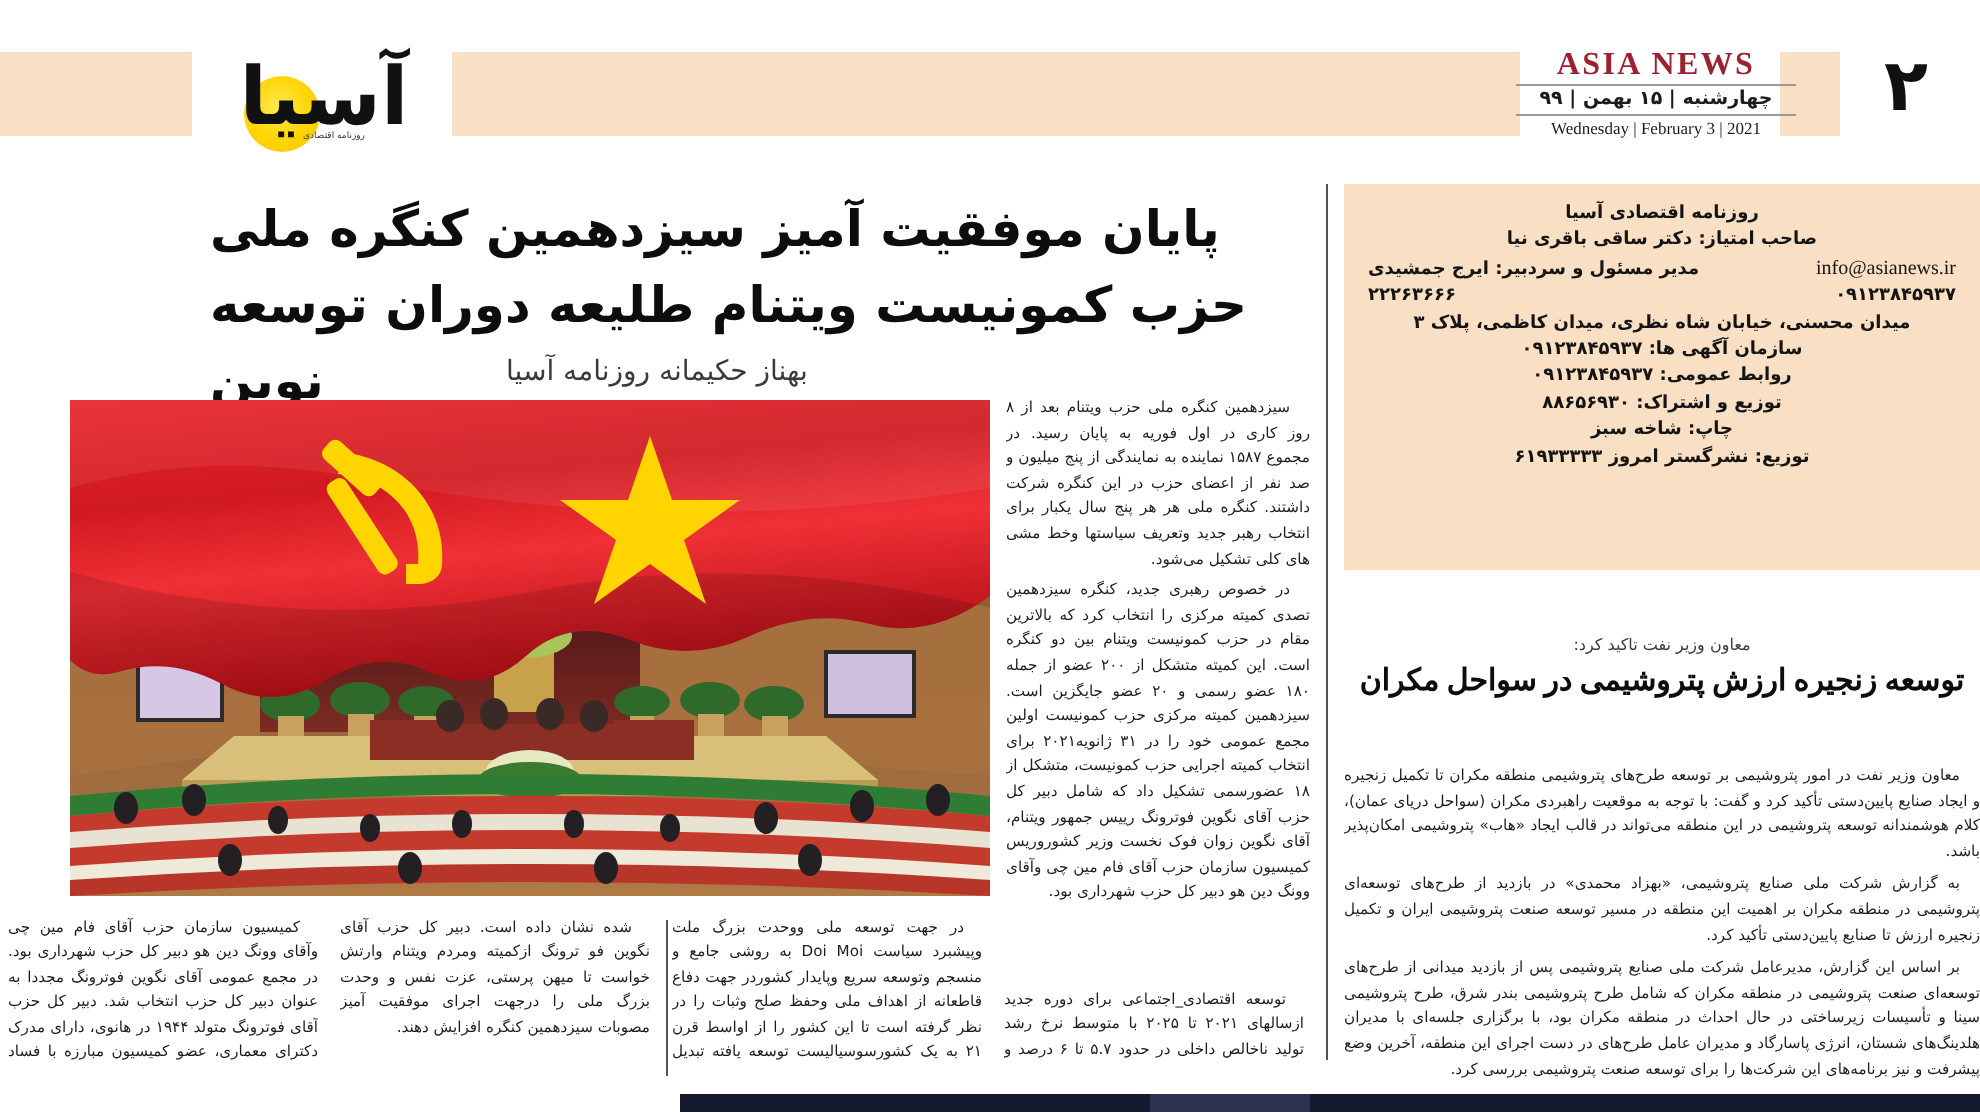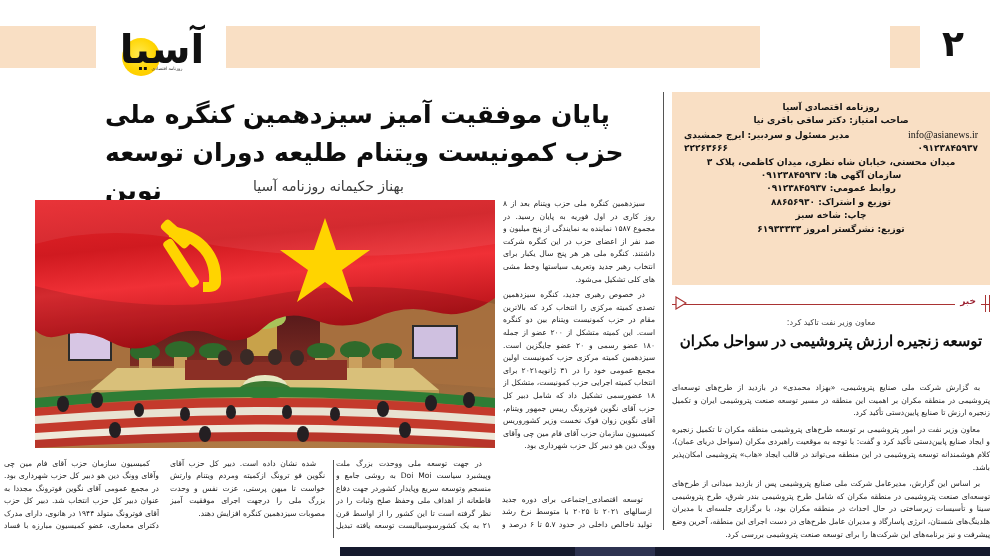--- a/index.html
+++ b/index.html
@@ -369,20 +369,25 @@
     <div class="mast-gap-logo"></div>
     <div class="mast-gap-title"></div>
     <div class="mast-gap-pageno"></div>
 
     <div class="logo-wrap">
       <div class="logo-sun"></div>
       <div class="logo-text">آسیا</div>
       <div class="logo-sub">روزنامه اقتصادی</div>
     </div>
 
+    <div class="brand">
+      <div class="brand-name">ASIA NEWS</div>
+      <div class="brand-date-fa">چهارشنبه | ۱۵ بهمن | ۹۹</div>
+      <div class="brand-date-en">Wednesday | February 3 | 2021</div>
+    </div>
 
     <div class="page-no">۲</div>
   </div>
 
   <div class="content">
 
     <div class="v-divider"></div>
     <div class="v-divider-2"></div>
 
     <div class="lead">
@@ -536,36 +541,27 @@
           <span>۰۹۱۲۳۸۴۵۹۳۷</span>
         </div>
         <div class="line">میدان محسنی، خیابان شاه نظری، میدان کاظمی، پلاک ۳</div>
         <div class="line">سازمان آگهی ها: ۰۹۱۲۳۸۴۵۹۳۷</div>
         <div class="line">روابط عمومی: ۰۹۱۲۳۸۴۵۹۳۷</div>
         <div class="line">توزیع و اشتراک: ۸۸۶۵۶۹۳۰</div>
         <div class="line">چاپ: شاخه سبز</div>
         <div class="line">توزیع: نشرگستر امروز ۶۱۹۳۳۳۳۳</div>
       </div>
 
-      <div class="sec-head">
-        <div class="sec-rule"></div>
-        <div class="sec-rule-cap-r"></div>
-        <div class="sec-rule-cap-r2"></div>
-        <div class="sec-label">خبر</div>
-        <svg class="sec-tri-outline" viewBox="0 0 12 14">
-          <polygon points="1,1 11,7 1,13" fill="#ffffff" stroke="#a33" stroke-width="1.2"></polygon>
-        </svg>
-      </div>
 
       <div class="rail-kicker">معاون وزیر نفت تاکید کرد:</div>
       <div class="rail-headline">توسعه زنجیره ارزش پتروشیمی در سواحل مکران</div>
 
       <div class="rail-body">
+        <p>معاون وزیر نفت در امور پتروشیمی بر توسعه طرح‌های پتروشیمی منطقه مکران تا تکمیل زنجیره و ایجاد صنایع پایین‌دستی تأکید کرد و گفت: با توجه به موقعیت راهبردی مکران (سواحل دریای عمان)، کلام هوشمندانه توسعه پتروشیمی در این منطقه می‌تواند در قالب ایجاد «هاب» پتروشیمی امکان‌پذیر باشد.</p>
         <p>به گزارش شرکت ملی صنایع پتروشیمی، «بهزاد محمدی» در بازدید از طرح‌های توسعه‌ای پتروشیمی در منطقه مکران بر اهمیت این منطقه در مسیر توسعه صنعت پتروشیمی ایران و تکمیل زنجیره ارزش تا صنایع پایین‌دستی تأکید کرد.</p>
-        <p>معاون وزیر نفت در امور پتروشیمی بر توسعه طرح‌های پتروشیمی منطقه مکران تا تکمیل زنجیره و ایجاد صنایع پایین‌دستی تأکید کرد و گفت: با توجه به موقعیت راهبردی مکران (سواحل دریای عمان)، کلام هوشمندانه توسعه پتروشیمی در این منطقه می‌تواند در قالب ایجاد «هاب» پتروشیمی امکان‌پذیر باشد.</p>
         <p>بر اساس این گزارش، مدیرعامل شرکت ملی صنایع پتروشیمی پس از بازدید میدانی از طرح‌های توسعه‌ای صنعت پتروشیمی در منطقه مکران که شامل طرح پتروشیمی بندر شرق، طرح پتروشیمی سینا و تأسیسات زیرساختی در حال احداث در منطقه مکران بود، با برگزاری جلسه‌ای با مدیران هلدینگ‌های شستان، انرژی پاسارگاد و مدیران عامل طرح‌های در دست اجرای این منطقه، آخرین وضع پیشرفت و نیز برنامه‌های این شرکت‌ها را برای توسعه صنعت پتروشیمی بررسی کرد.</p>
       </div>
     </div>
 
     <div class="bottom-bar"></div>
     <div class="bottom-bar-2"></div>
   </div>
 </div>
 
 </body></html>

